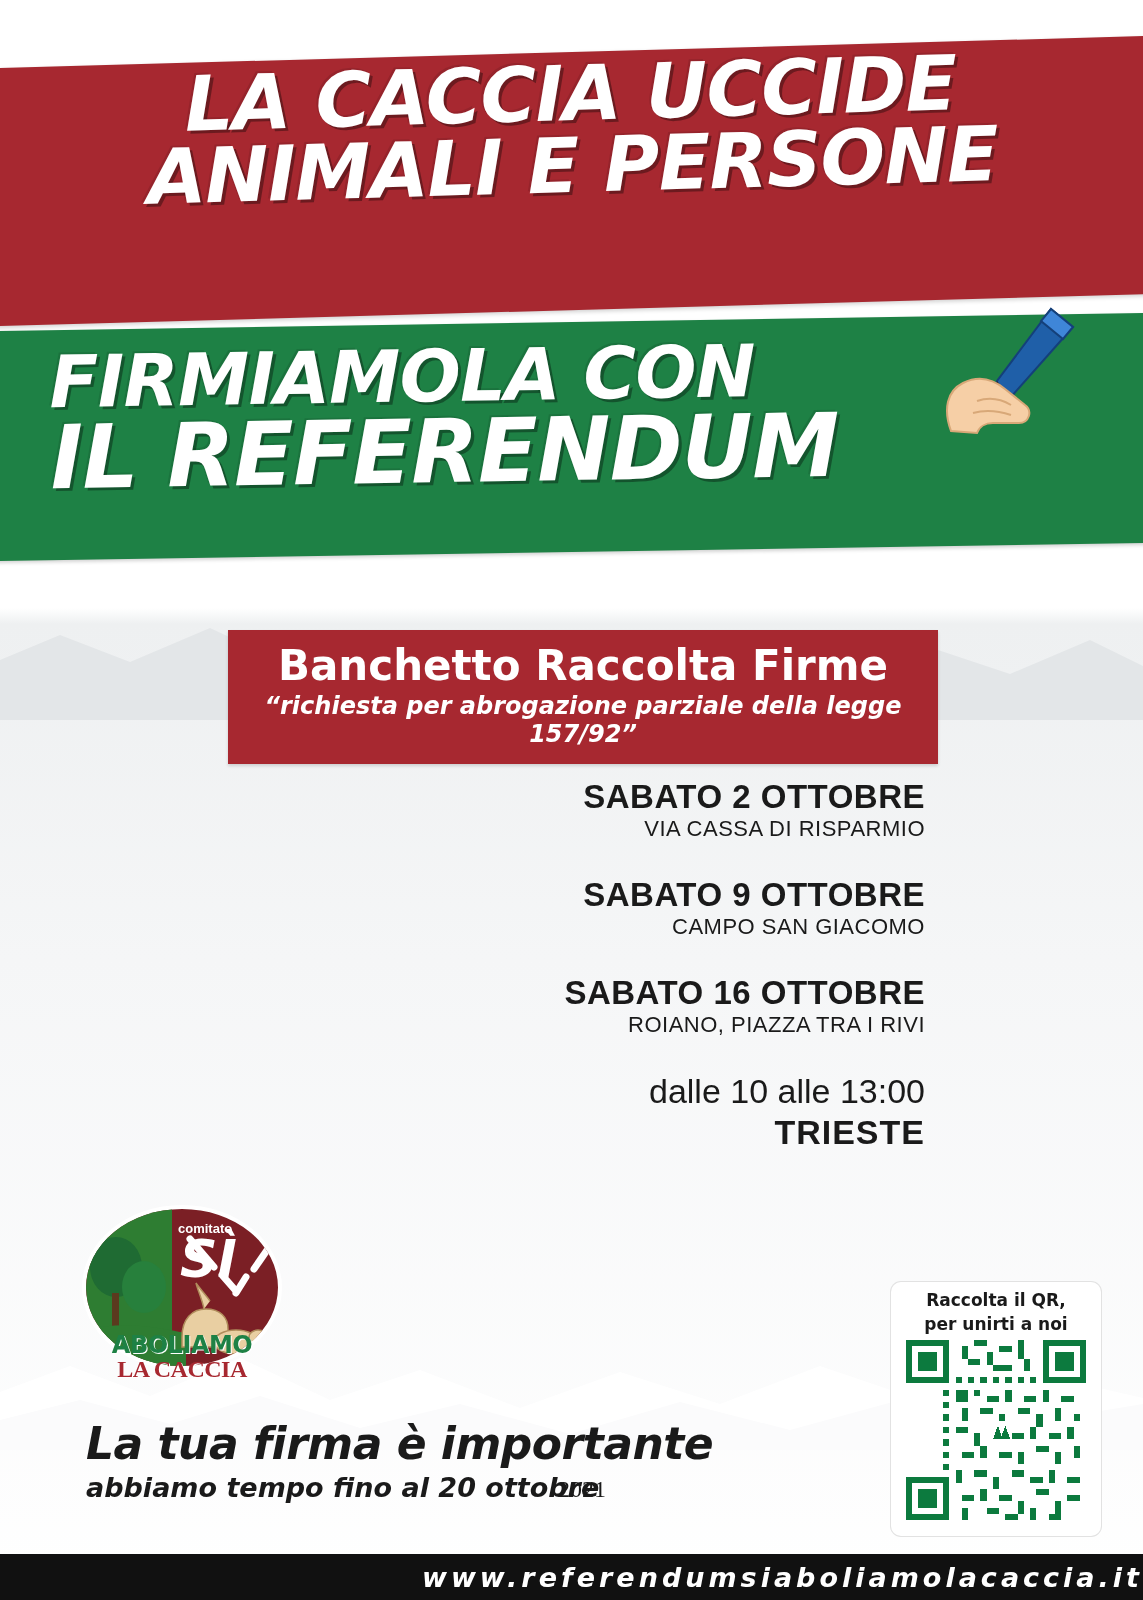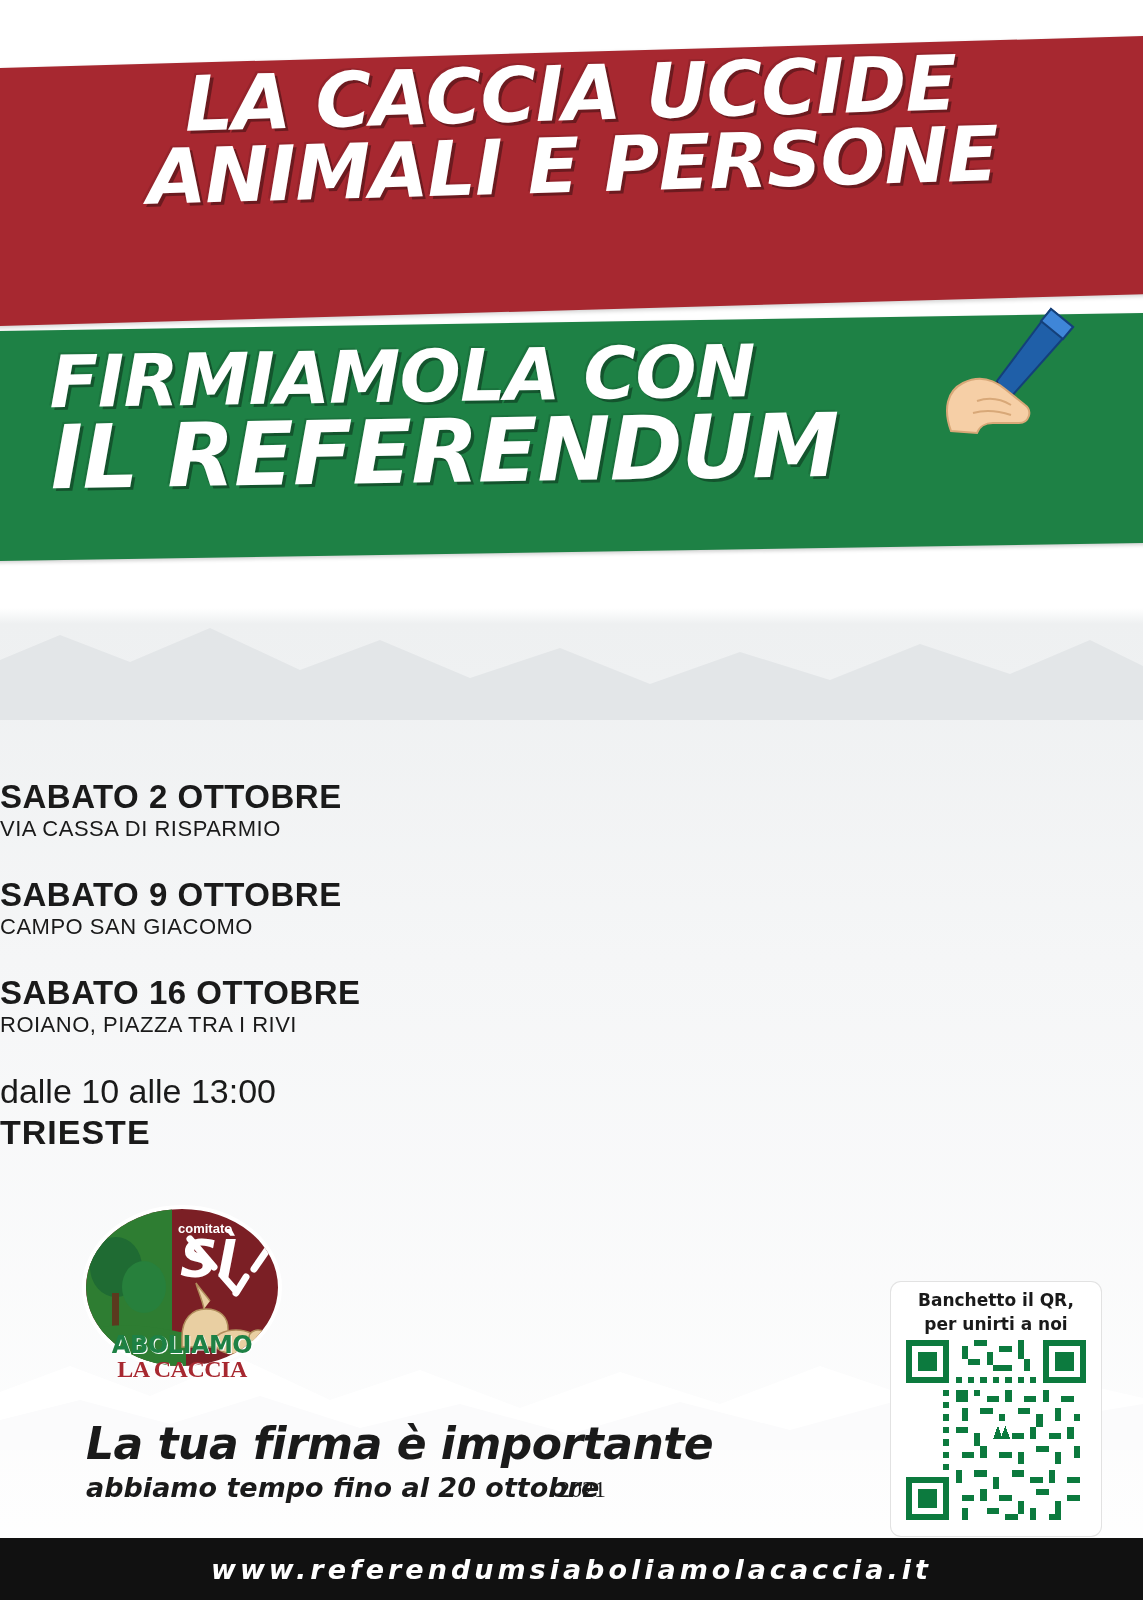--- a/index.html
+++ b/index.html
@@ -113,21 +113,22 @@
     font-size: 24px;
     color: #ffffff;
     margin-top: 4px;
   }
 
   
   .events {
     position: absolute;
     left: 0; top: 778px;
     width: 925px;
-    text-align: left;
+    text-align: right;
+    padding-left: 21px;
   }
   .event { margin-bottom: 34px; }
   .event-date {
     font-family: "Liberation Sans", sans-serif;
     font-weight: bold;
     font-size: 33px;
     color: #1a1a1a;
     letter-spacing: 0.5px;
   }
   .event-place {
@@ -266,25 +267,25 @@
     font-family: "Liberation Serif", serif;
     font-size: 24px;
     color: #1a1a1a;
     margin-left: 44px;
   }
 
   
   .footer-bar {
     position: absolute;
     left: 0; bottom: 0;
-    width: 1143px; height: 62px;
+    width: 1143px; height: 46px;
     background: #111111;
     display: flex;
     align-items: center;
-    justify-content: center;
+    justify-content: flex-end;
   }
   .footer-url {
     font-family: "DejaVu Sans", sans-serif;
     font-style: italic;
     font-weight: bold;
     font-size: 27px;
     color: #ffffff;
     letter-spacing: 4px;
   }
 
@@ -326,20 +327,24 @@
       <path d="M118,4 L140,22 L130,34 L108,16 Z" fill="#3f86d8" stroke="#14407a" stroke-width="2"></path>
       <path d="M58,98 L64,76 L78,92 Z" fill="#2b2b2b"></path>
 
       <path d="M18,126 C10,104 14,86 30,78 C46,70 60,74 72,84 L92,100 C100,106 96,118 86,118 L60,118 C52,118 46,122 44,128 Z" fill="#f6cfa6" stroke="#d8a878" stroke-width="2"></path>
       <path d="M44,96 C56,92 68,94 78,100" fill="none" stroke="#d8a878" stroke-width="2"></path>
       <path d="M40,108 C54,104 66,106 78,110" fill="none" stroke="#d8a878" stroke-width="2"></path>
     </g>
   </svg>
 
 
+  <div class="subbox">
+    <div class="subbox-title">Banchetto Raccolta Firme</div>
+    <div class="subbox-sub">“richiesta per abrogazione parziale della legge 157/92”</div>
+  </div>
 
   <div class="events">
     <div class="event">
       <div class="event-date">SABATO 2 OTTOBRE</div>
       <div class="event-place">VIA CASSA DI RISPARMIO</div>
     </div>
     <div class="event">
       <div class="event-date">SABATO 9 OTTOBRE</div>
       <div class="event-place">CAMPO SAN GIACOMO</div>
     </div>
@@ -379,21 +384,21 @@
       <div class="logo-comitato">comitato</div>
       <div class="logo-si">SÌ</div>
     </div>
     <div class="logo-bottom">
       <div class="logo-abol">ABOLIAMO</div>
       <div class="logo-caccia">LA CACCIA</div>
     </div>
   </div>
 
   <div class="qr-block">
-    <div class="qr-caption">Banchetto il QR,</div>
+    <div class="qr-caption">Raccolta il QR,</div>
     <div class="qr-caption">per unirti a noi</div>
     <svg class="qr-code" viewBox="0 0 29 29" shape-rendering="crispEdges">
       <rect width="29" height="29" fill="#ffffff"></rect>
       <g fill="#0c7a3e">
 
         <rect x="0" y="0" width="7" height="1"></rect>
           <rect x="0" y="6" width="7" height="1"></rect>
         <rect x="0" y="0" width="1" height="7"></rect>
           <rect x="6" y="0" width="1" height="7"></rect>
         <rect x="2" y="2" width="3" height="3"></rect>

